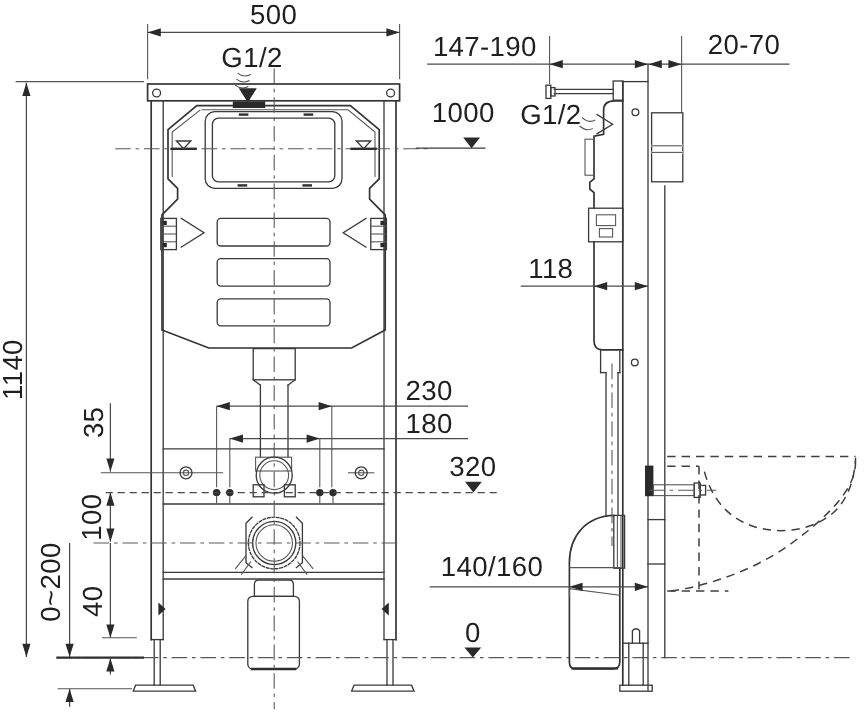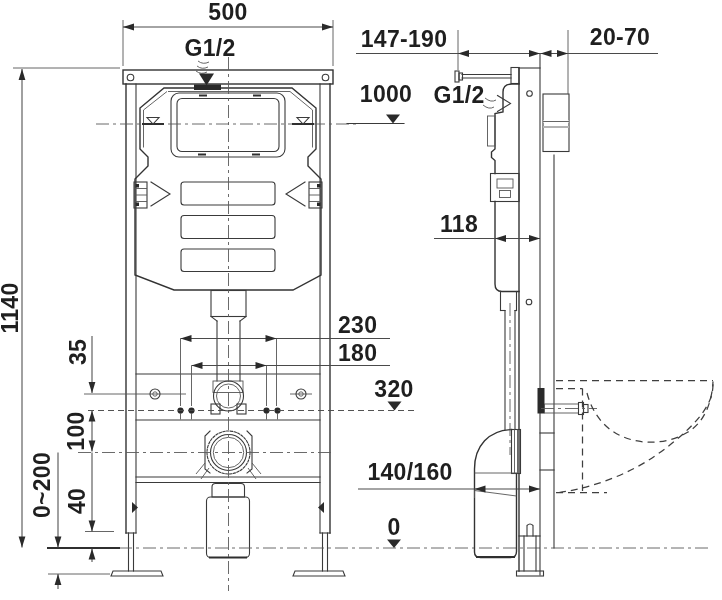--- a/index.html
+++ b/index.html
@@ -1,16 +1,16 @@
 <!DOCTYPE html>
 <html><head>
 <meta charset="utf-8">
 <style>
   html,body{margin:0;padding:0;background:#ffffff;}
-  .canvas{position:relative;width:722px;height:600px;background:#fff;overflow:hidden;font-weight:bold;}
+  .canvas{position:relative;width:722px;height:600px;background:#fff;overflow:hidden;}
   svg{display:block;}
   .s1{stroke:#3a3a3a;stroke-width:1.1;fill:none;stroke-linecap:square;}
   .s13{stroke:#333333;stroke-width:1.4;fill:none;stroke-linecap:square;}
   .s2{stroke:#2f2f2f;stroke-width:2;fill:none;}
   .sthin{stroke:#555555;stroke-width:0.9;fill:none;}
   .dim{stroke:#4a4a4a;stroke-width:1.05;fill:none;}
   .cl{stroke:#5a5a5a;stroke-width:0.9;fill:none;stroke-dasharray:13 4 3 4;}
   .dash{stroke:#3f3f3f;stroke-width:1.25;fill:none;stroke-dasharray:7 5;}
   .dashlv{stroke:#4a4a4a;stroke-width:0.95;fill:none;stroke-dasharray:6 4;}
   .fillk{fill:#2a2a2a;stroke:none;}

